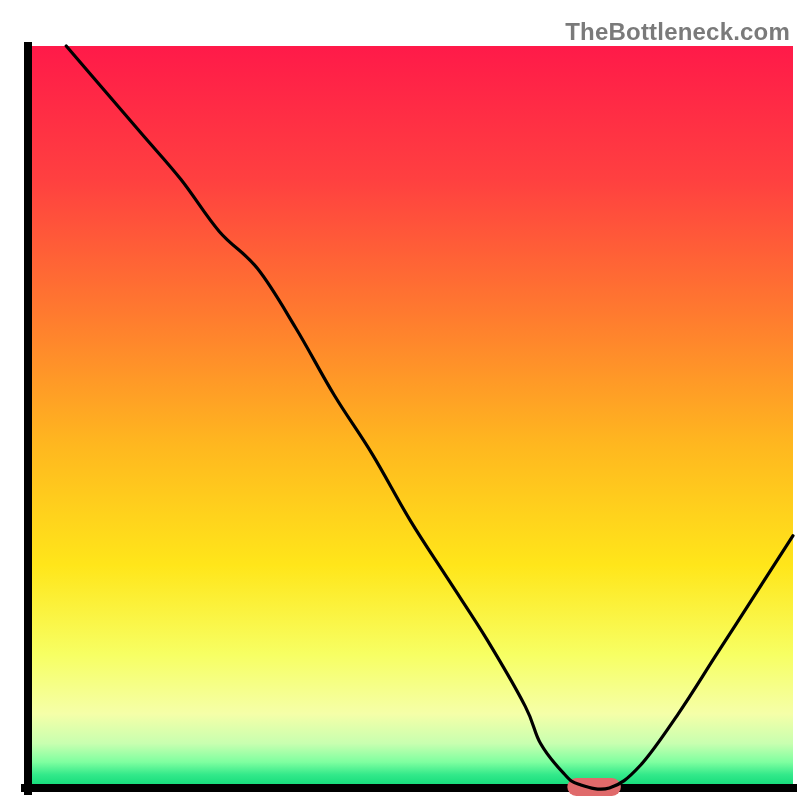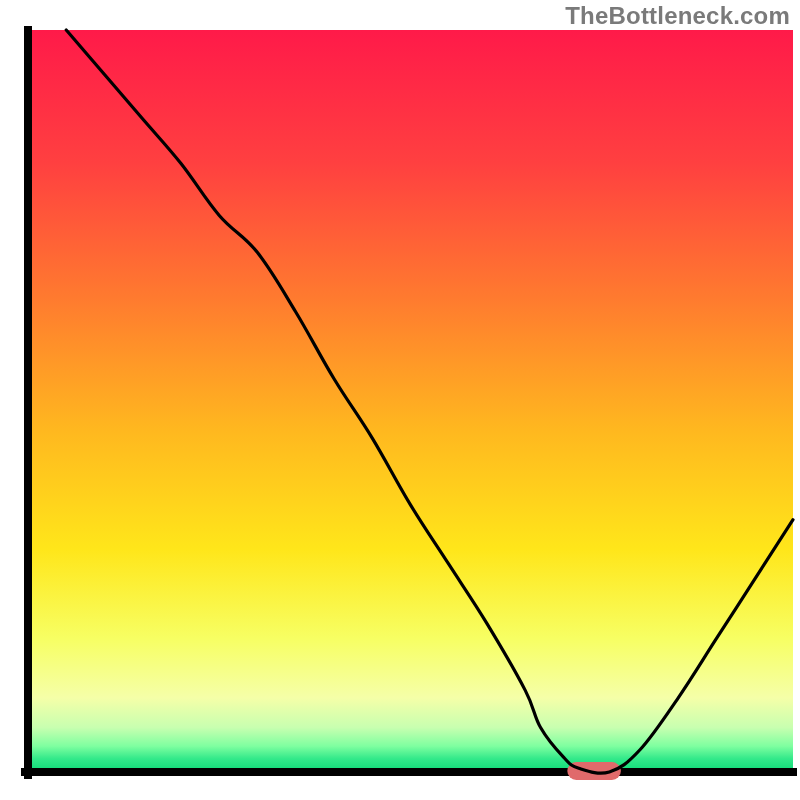--- a/index.html
+++ b/index.html
@@ -7,20 +7,21 @@
     padding: 0;
     width: 800px;
     height: 800px;
     background: #ffffff;
     overflow: hidden;
   }
   .frame {
     position: relative;
     width: 800px;
     height: 644px;
+    margin-top: 16px;
   }
   .watermark {
     position: absolute;
     top: 2px;
     right: 10px;
     font-family: Arial, Helvetica, sans-serif;
     font-size: 24px;
     font-weight: 600;
     color: #7a7a7a;
     letter-spacing: 0.2px;

